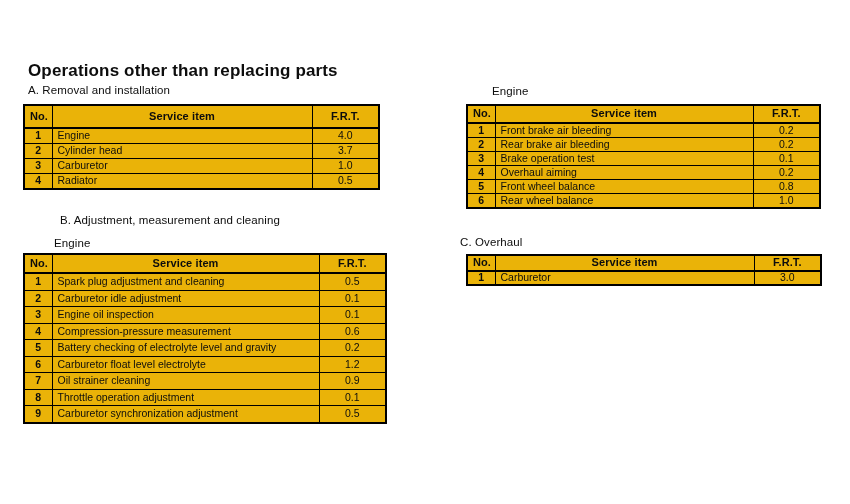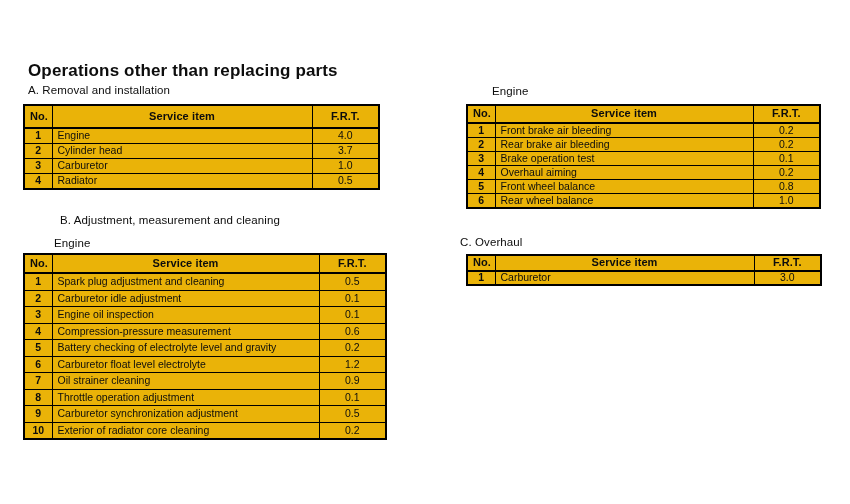--- a/index.html
+++ b/index.html
@@ -236,25 +236,20 @@
         <tr>
           <td class="no">8</td>
           <td class="item">Throttle operation adjustment</td>
           <td class="frt">0.1</td>
         </tr>
         <tr>
           <td class="no">9</td>
           <td class="item">Carburetor synchronization adjustment</td>
           <td class="frt">0.5</td>
         </tr>
-        <tr>
-          <td class="no">10</td>
-          <td class="item">Exterior of radiator core cleaning</td>
-          <td class="frt">0.2</td>
-        </tr>
       </tbody>
   </table>
 
   <div class="sec-heading h-overhaul">C. Overhaul</div>
   <table class="svc t-overhaul">
     <colgroup>
         <col class="c-no">
         <col class="c-item">
         <col class="c-frt">
       </colgroup>

